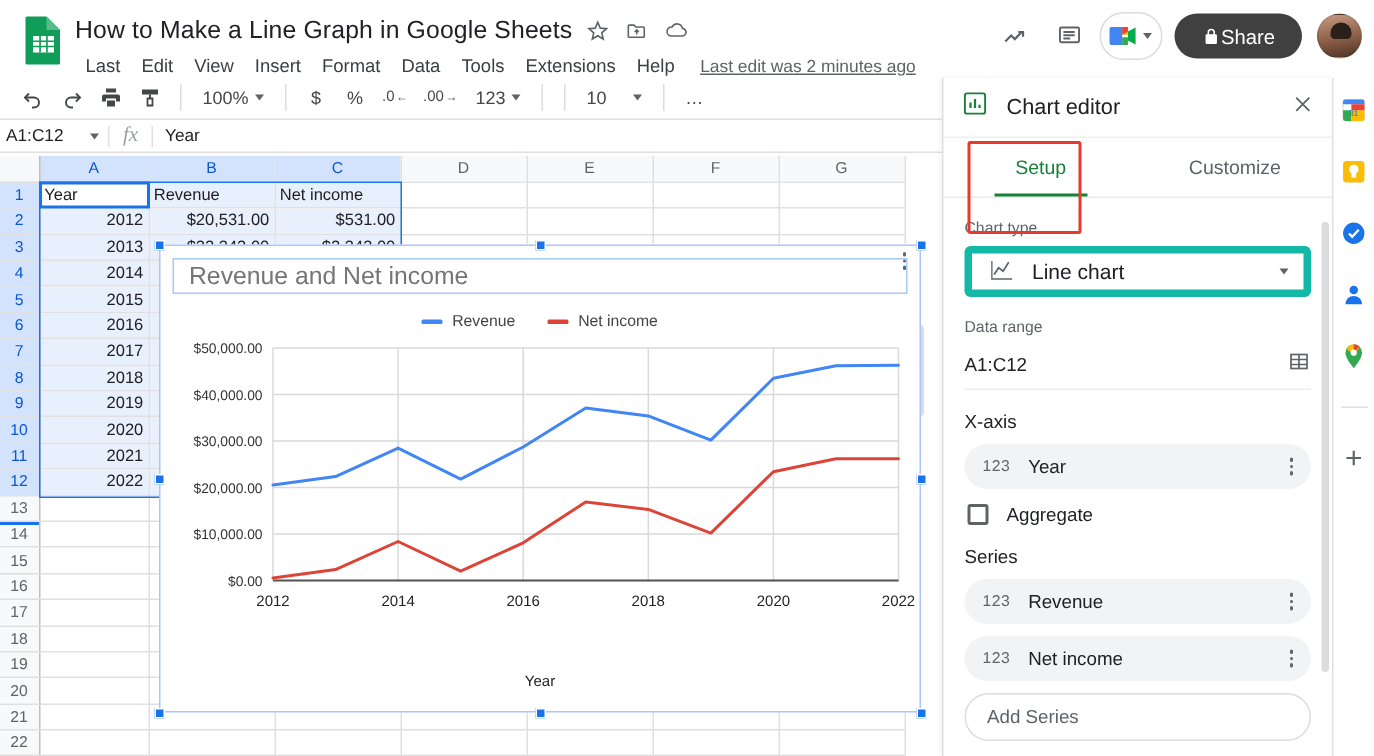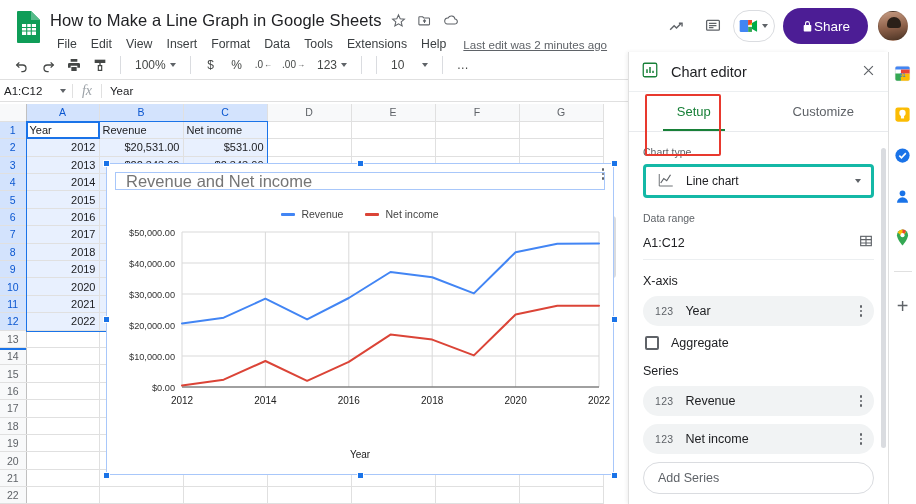--- a/index.html
+++ b/index.html
@@ -21,21 +21,21 @@
   .doc-title { font-size:16.5px; color:#202124; white-space:nowrap; letter-spacing:.1px; }
   .tb-icon { width:18px; height:18px; color:#5f6368; display:inline-flex; align-items:center; justify-content:center; cursor:pointer; }
   .tb-icon svg { display:block; }
   .menu-row { display:flex; align-items:center; gap:0px; height:22px; margin-top:1px; }
   .menu-item { font-size:12.3px; color:#3c4043; padding:2px 7px; border-radius:4px; cursor:pointer; white-space:nowrap; }
   .last-edit { font-size:11.6px; color:#5f6368; text-decoration:underline; margin-left:10px; white-space:nowrap; cursor:pointer; }
 
   .top-right { position:absolute; right:8px; top:8px; display:flex; align-items:center; gap:4px; }
   .tr-btn { width:32px; height:32px; border-radius:50%; display:flex; align-items:center; justify-content:center; color:#5f6368; cursor:pointer; }
   .meet-pill { display:flex; align-items:center; gap:2px; height:32px; padding:0 6px 0 4px; border:1px solid #dadce0; border-radius:16px; cursor:pointer; }
-  .share-btn { display:flex; align-items:center; height:36px; padding:0 18px; background:#4c1d95; color:#fff; border-radius:18px; font-size:13.5px; cursor:pointer; margin-left:4px; }
+  .share-btn { display:flex; align-items:center; height:30px; padding:0 18px; background:#404040; color:#fff; border-radius:18px; font-size:13.5px; cursor:pointer; margin-left:4px; }
   .avatar { width:30px; height:30px; border-radius:50%; margin-left:6px; overflow:hidden; cursor:pointer;
             background:linear-gradient(170deg,#c69b82 0%, #8c5f48 55%, #4a3324 100%); position:relative; border:1px solid rgba(0,0,0,.08);}
   .avatar::after{content:""; position:absolute; left:8px; top:5px; width:14px; height:11px; border-radius:7px 7px 3px 3px; background:#2b2018;}
 
   
   .toolbar { height:30px; display:flex; align-items:center; padding:0 10px; gap:2px; border-bottom:1px solid #e0e0e0; position:relative; }
   .tool { height:24px; min-width:24px; display:flex; align-items:center; justify-content:center; color:#444746; border-radius:4px; cursor:pointer; font-size:12px; padding:0 4px;}
   .tool-sep { width:1px; height:18px; background:#dadce0; margin:0 6px; }
   .tool-wide { padding:0 6px; gap:4px; }
   .caret { width:0;height:0;border-left:3.5px solid transparent;border-right:3.5px solid transparent;border-top:4px solid #5f6368; }
@@ -66,21 +66,21 @@
 
   
   .sel-outline { position:absolute; border:1.6px solid #1a73e8; pointer-events:none; }
   .sel-anchor-box { position:absolute; border:2px solid #1a73e8; pointer-events:none; }
   .sel-handle { position:absolute; width:6px; height:6px; background:#1a73e8; border:1px solid #fff; }
   .rowmark { position:absolute; height:2px; background:#1a73e8; }
 
   
   .chart-obj { position:absolute; left:106px; top:163px; width:508px; height:312px; background:#fff; border:1px solid #a8c7fa; }
   .ch-handle { position:absolute; width:7px; height:7px; background:#1a73e8; border:1px solid #fff; }
-  .chart-title { position:absolute; left:8px; top:8px; right:8px; height:18px; border:1px solid #a8c7fa;
+  .chart-title { position:absolute; left:8px; top:8px; right:8px; height:24px; border:1px solid #a8c7fa;
                  display:flex; align-items:center; padding-left:10px; font-size:16.5px; color:#757575; }
   .chart-kebab { position:absolute; right:4px; top:4px; width:12px; display:flex; flex-direction:column; gap:2px; align-items:center; cursor:pointer; }
   .chart-kebab i { width:2.5px; height:2.5px; background:#5f6368; border-radius:50%; display:block; }
   .chart-legend { position:absolute; top:44px; left:0; right:0; display:flex; justify-content:center; gap:22px; font-size:10.5px; color:#444; }
   .lg { display:flex; align-items:center; gap:6px; }
   .lg-swatch { width:14px; height:3px; border-radius:1px; }
   .plot { position:absolute; left:0; top:60px; width:100%; height:208px; }
   .xaxis-title { position:absolute; bottom:14px; left:0; right:0; text-align:center; font-size:10px; color:#222; }
 
   
@@ -89,21 +89,21 @@
   .panel-head { height:40px; display:flex; align-items:center; padding:0 12px; gap:12px; border-bottom:1px solid #eceff1;}
   .panel-title { font-size:14.5px; color:#202124; flex:1; }
   .panel-close { color:#5f6368; cursor:pointer; font-size:16px; line-height:1; }
   .panel-tabs { height:40px; display:flex; border-bottom:1px solid #e8eaed; }
   .ptab { flex:1; display:flex; align-items:center; justify-content:center; font-size:13px; color:#5f6368; cursor:pointer; position:relative; }
   .ptab.active { color:#188038; }
   .ptab.active::after { content:""; position:absolute; bottom:0; left:26%; width:48%; height:2.5px; background:#188038; }
   .panel-body { padding:12px 14px 0 14px; height:370px; overflow:hidden; position:relative;}
   .p-label { font-size:10.5px; color:#5f6368; margin:10px 0 6px 0; }
   .p-head { font-size:12.5px; color:#202124; font-weight:normal; margin:14px 0 8px 0; }
-  .select-box { height:34px; border:3px solid #14b8a6; border-radius:4px; display:flex; align-items:center; padding:0 10px; gap:10px; font-size:12px; color:#202124; cursor:pointer; }
+  .select-box { height:34px; border:5px solid #14b8a6; border-radius:4px; display:flex; align-items:center; padding:0 10px; gap:10px; font-size:14px; color:#202124; cursor:pointer; }
   .select-box .sel-caret { margin-left:auto; }
   .range-row { display:flex; align-items:center; height:30px; font-size:12.5px; color:#202124; border-bottom:1px solid #eceff1; padding-bottom:4px; cursor:pointer;}
   .range-row .grid-icon { margin-left:auto; }
   .chip { height:30px; background:#f1f3f4; border-radius:15px; display:flex; align-items:center; padding:0 12px; gap:12px; font-size:12.5px; color:#202124; margin-bottom:8px; cursor:pointer;}
   .chip .n123 { font-size:10.5px; color:#5f6368; letter-spacing:.3px; font-family:"Liberation Sans", sans-serif;}
   .chip .kebab { margin-left:auto; display:flex; flex-direction:column; gap:2px; }
   .chip .kebab i { width:2.5px; height:2.5px; background:#5f6368; border-radius:50%; }
   .check-row { display:flex; align-items:center; gap:12px; font-size:12.5px; color:#202124; margin:10px 0 0 2px; cursor:pointer;}
   .checkbox { width:14px; height:14px; border:2px solid #5f6368; border-radius:2px; }
   .addseries { height:32px; border:1px solid #dadce0; border-radius:16px; display:flex; align-items:center; padding:0 14px; font-size:12.5px; color:#5f6368; margin-top:4px; }
@@ -149,21 +149,21 @@
           <path d="M12 11v5M9.8 13.4L12 11l2.2 2.4"></path>
         </svg>
       </span>
       <span class="tb-icon">
         <svg width="16" height="16" viewBox="0 0 24 24" fill="none" stroke="currentColor" stroke-width="1.6">
           <path d="M6.5 18h11a3.8 3.8 0 0 0 .4-7.6A5.4 5.4 0 0 0 7.7 9 4.4 4.4 0 0 0 6.5 18z"></path>
         </svg>
       </span>
     </div>
     <div class="menu-row">
-      <span class="menu-item">File</span>
+      <span class="menu-item">Last</span>
       <span class="menu-item">Edit</span>
       <span class="menu-item">View</span>
       <span class="menu-item">Insert</span>
       <span class="menu-item">Format</span>
       <span class="menu-item">Data</span>
       <span class="menu-item">Tools</span>
       <span class="menu-item">Extensions</span>
       <span class="menu-item">Help</span>
       <span class="last-edit">Last edit was 2 minutes ago</span>
     </div>

